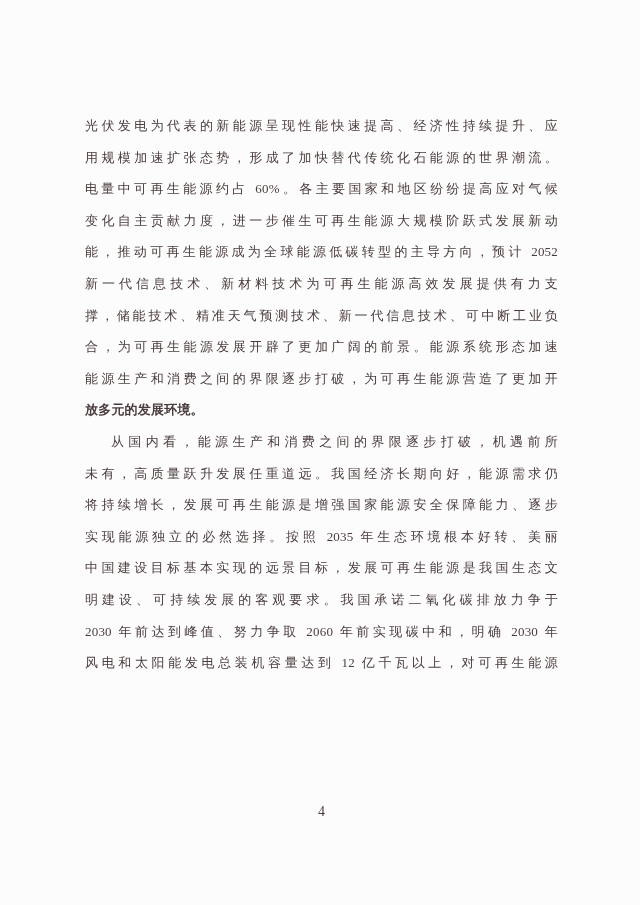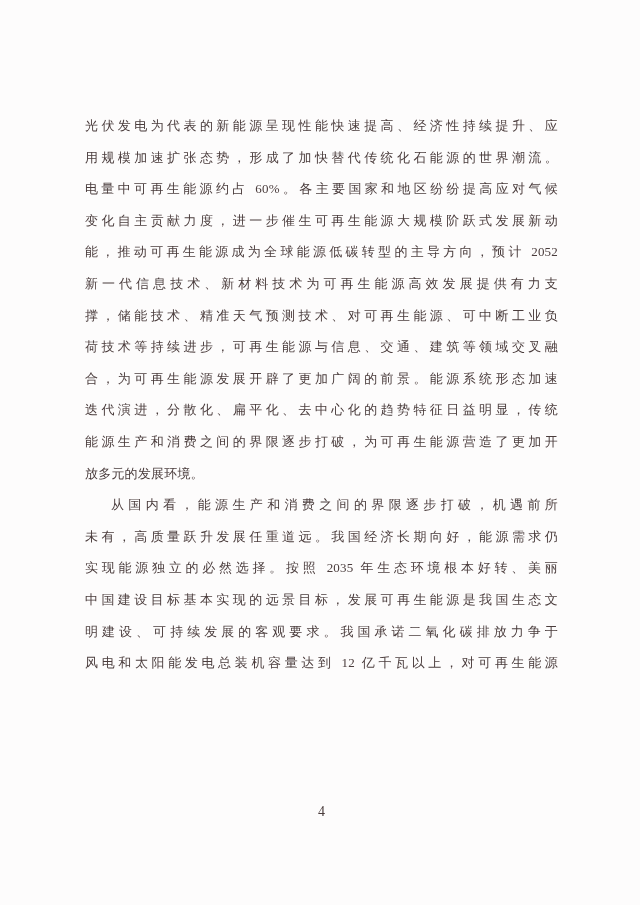--- a/index.html
+++ b/index.html
@@ -27,20 +27,21 @@
     height: 31.6px;
     line-height: 31.6px;
     text-align: justify;
     text-align-last: justify;
     text-justify: inter-character;
     overflow: hidden;
     letter-spacing: 0.2px;
   }
   .line.para-end {
     text-align-last: left;
+    font-weight: bold;
   }
   .line.indent {
     text-indent: 2em;
   }
   .page-number {
     position: absolute;
     top: 800px;
     left: 85px;
     width: 473px;
     text-align: center;
@@ -53,28 +54,28 @@
 
 <div class="page">
   <div class="text-block">
 
     <div class="line">光伏发电为代表的新能源呈现性能快速提高、经济性持续提升、应</div>
     <div class="line">用规模加速扩张态势，形成了加快替代传统化石能源的世界潮流。</div>
     <div class="line">电量中可再生能源约占 60%。各主要国家和地区纷纷提高应对气候</div>
     <div class="line">变化自主贡献力度，进一步催生可再生能源大规模阶跃式发展新动</div>
     <div class="line">能，推动可再生能源成为全球能源低碳转型的主导方向，预计 2052</div>
     <div class="line">新一代信息技术、新材料技术为可再生能源高效发展提供有力支</div>
-    <div class="line">撑，储能技术、精准天气预测技术、对可再生能源、可中断工业负</div>
-    <div class="line">荷技术等持续进步，可再生能源与信息、交通、建筑等领域交叉融</div>
+    <div class="line">撑，储能技术、精准天气预测技术、新一代信息技术、可中断工业负</div>
     <div class="line">合，为可再生能源发展开辟了更加广阔的前景。能源系统形态加速</div>
-    <div class="line">迭代演进，分散化、扁平化、去中心化的趋势特征日益明显，传统</div>
     <div class="line">能源生产和消费之间的界限逐步打破，为可再生能源营造了更加开</div>
     <div class="line para-end">放多元的发展环境。</div>
 
     <div class="line indent">从国内看，能源生产和消费之间的界限逐步打破，机遇前所</div>
     <div class="line">未有，高质量跃升发展任重道远。我国经济长期向好，能源需求仍</div>
+    <div class="line">将持续增长，发展可再生能源是增强国家能源安全保障能力、逐步</div>
     <div class="line">实现能源独立的必然选择。按照 2035 年生态环境根本好转、美丽</div>
     <div class="line">中国建设目标基本实现的远景目标，发展可再生能源是我国生态文</div>
     <div class="line">明建设、可持续发展的客观要求。我国承诺二氧化碳排放力争于</div>
+    <div class="line">2030 年前达到峰值、努力争取 2060 年前实现碳中和，明确 2030 年</div>
     <div class="line">风电和太阳能发电总装机容量达到 12 亿千瓦以上，对可再生能源</div>
   </div>
   <div class="page-number">4</div>
 </div>
 
 </body></html>

